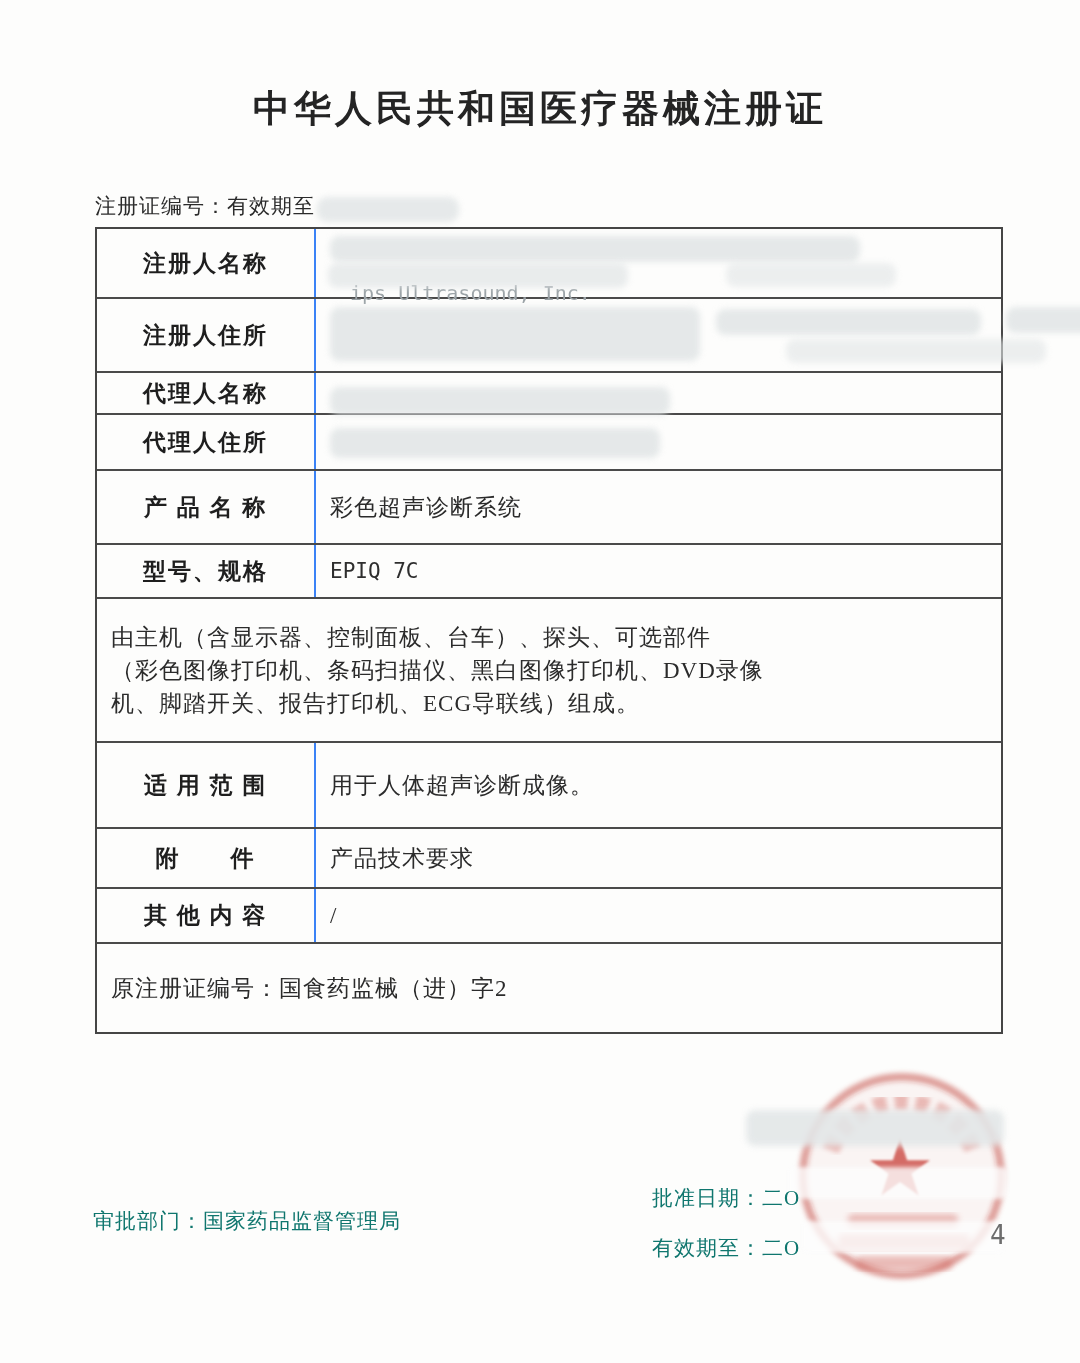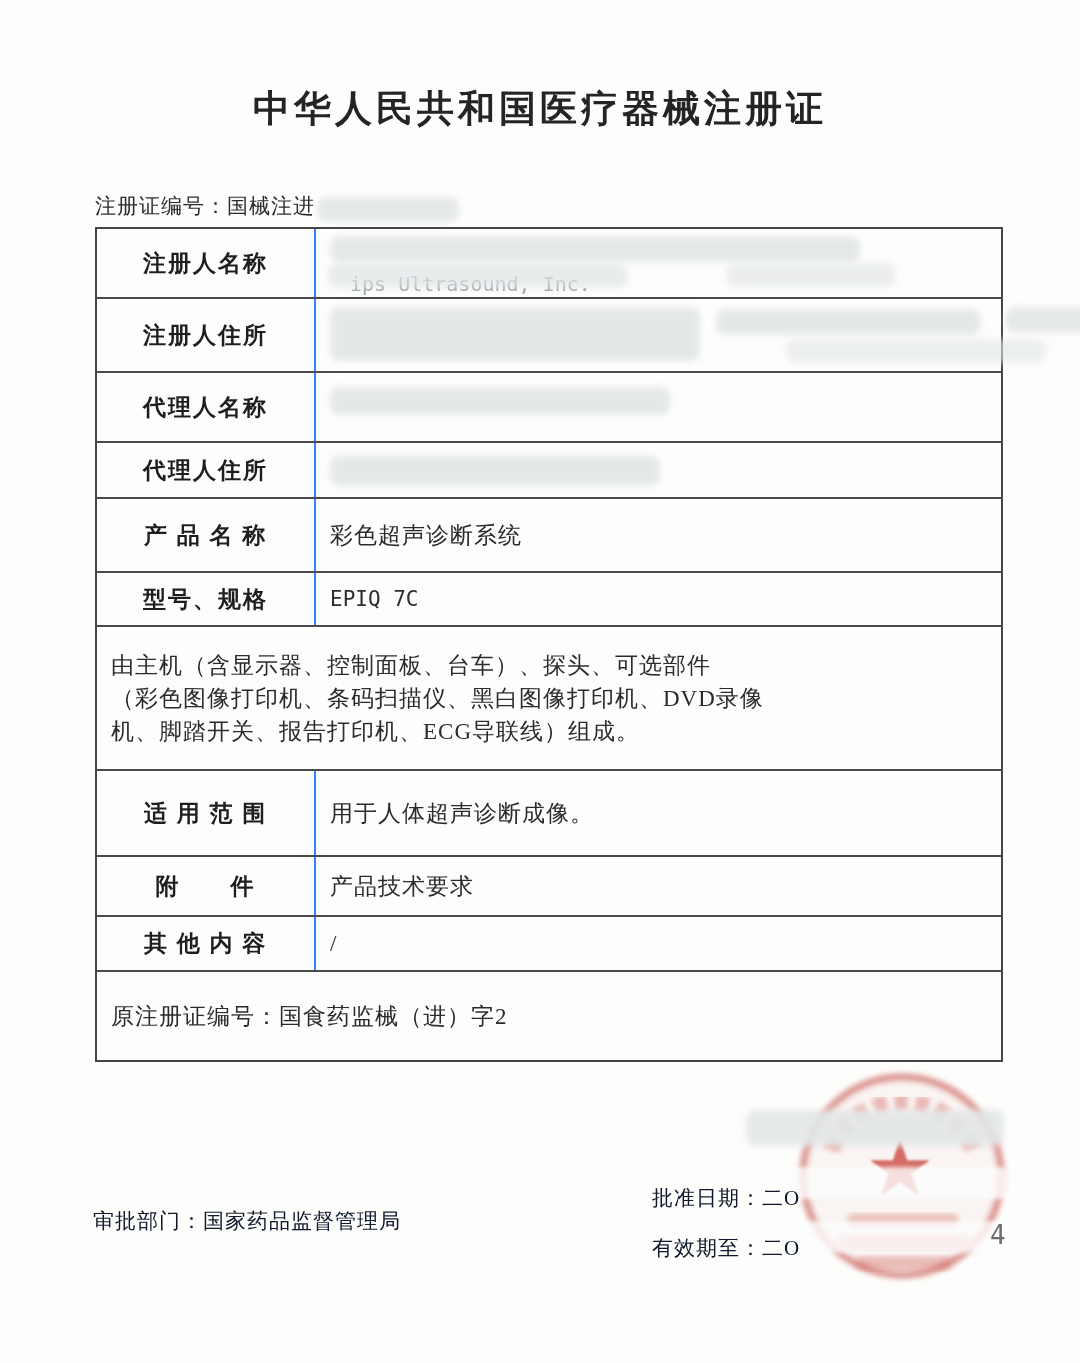--- a/index.html
+++ b/index.html
@@ -20,62 +20,62 @@
        color:#1e1e1e;box-sizing:border-box;text-align:center;}
   .val{flex:1;position:relative;display:flex;flex-direction:column;justify-content:center;
        padding:6px 14px;box-sizing:border-box;}
   .cn{font-size:23px;line-height:33px;color:#2b2b2b;letter-spacing:1px;}
   .mono{font-family:"DejaVu Sans Mono","Liberation Mono",monospace;}
   .en{font-size:20px;line-height:30px;color:#2e2e2e;}
   .rd{position:absolute;background:#e1e5e6;border-radius:9px;filter:blur(3px);opacity:.85;}
   .faint{position:absolute;color:#9aa2a6;filter:blur(.7px);font-size:20px;}
   .pagerd{position:absolute;background:#e3e7e8;border-radius:9px;filter:blur(3px);opacity:.9;z-index:4;}
   .whitebar{position:absolute;background:rgba(253,253,253,.8);filter:blur(2px);z-index:4;border-radius:6px;}
-  .footline{position:absolute;font-size:21px;letter-spacing:1px;color:#0f172a;z-index:5;white-space:nowrap;}
+  .footline{position:absolute;font-size:21px;letter-spacing:1px;color:#0f766e;z-index:5;white-space:nowrap;}
   .stamp{position:absolute;left:790px;top:1064px;z-index:3;}
   .trail4{position:absolute;left:990px;top:1220px;font-size:26px;color:#4a4a4a;opacity:.8;
           filter:blur(.5px);z-index:5;font-family:"DejaVu Sans Mono","Liberation Mono",monospace;}
 </style>
 </head>
 <body>
 
 <div class="page">
 
   <div class="title">中华人民共和国医疗器械注册证</div>
 
   <div class="certline">
     <span>注册证编号：</span>
-      <span>国械注进</span>
+      <span>有效期至</span>
     <span class="rdi"></span>
   </div>
 
   <div class="tbl">
 
     <div class="trow" style="height:70px">
       <div class="lbl">注册人名称</div>
       <div class="val">
         <div class="rd" style="left:14px;top:7px;width:530px;height:26px"></div>
-        <div class="faint mono" style="left:34px;top:43px">ips Ultrasound, Inc.</div>
+        <div class="faint mono" style="left:34px;top:52px">ips Ultrasound, Inc.</div>
         <div class="rd" style="left:12px;top:34px;width:300px;height:25px;opacity:.7"></div>
         <div class="rd" style="left:410px;top:34px;width:170px;height:24px;opacity:.6"></div>
       </div>
     </div>
 
     <div class="trow" style="height:74px">
       <div class="lbl">注册人住所</div>
       <div class="val">
         <div class="rd" style="left:14px;top:8px;width:370px;height:54px"></div>
         <div class="rd" style="left:400px;top:10px;width:265px;height:26px"></div>
         <div class="rd" style="left:470px;top:40px;width:260px;height:24px;opacity:.6"></div>
         <div class="rd" style="left:690px;top:8px;width:170px;height:26px"></div>
       </div>
     </div>
 
 
-    <div class="trow" style="height:70px">
+    <div class="trow" style="height:42px">
       <div class="lbl">代理人名称</div>
       <div class="val">
         <div class="rd" style="left:14px;top:14px;width:340px;height:28px"></div>
       </div>
     </div>
 
     <div class="trow" style="height:56px">
       <div class="lbl">代理人住所</div>
       <div class="val">
         <div class="rd" style="left:14px;top:13px;width:330px;height:30px"></div>

